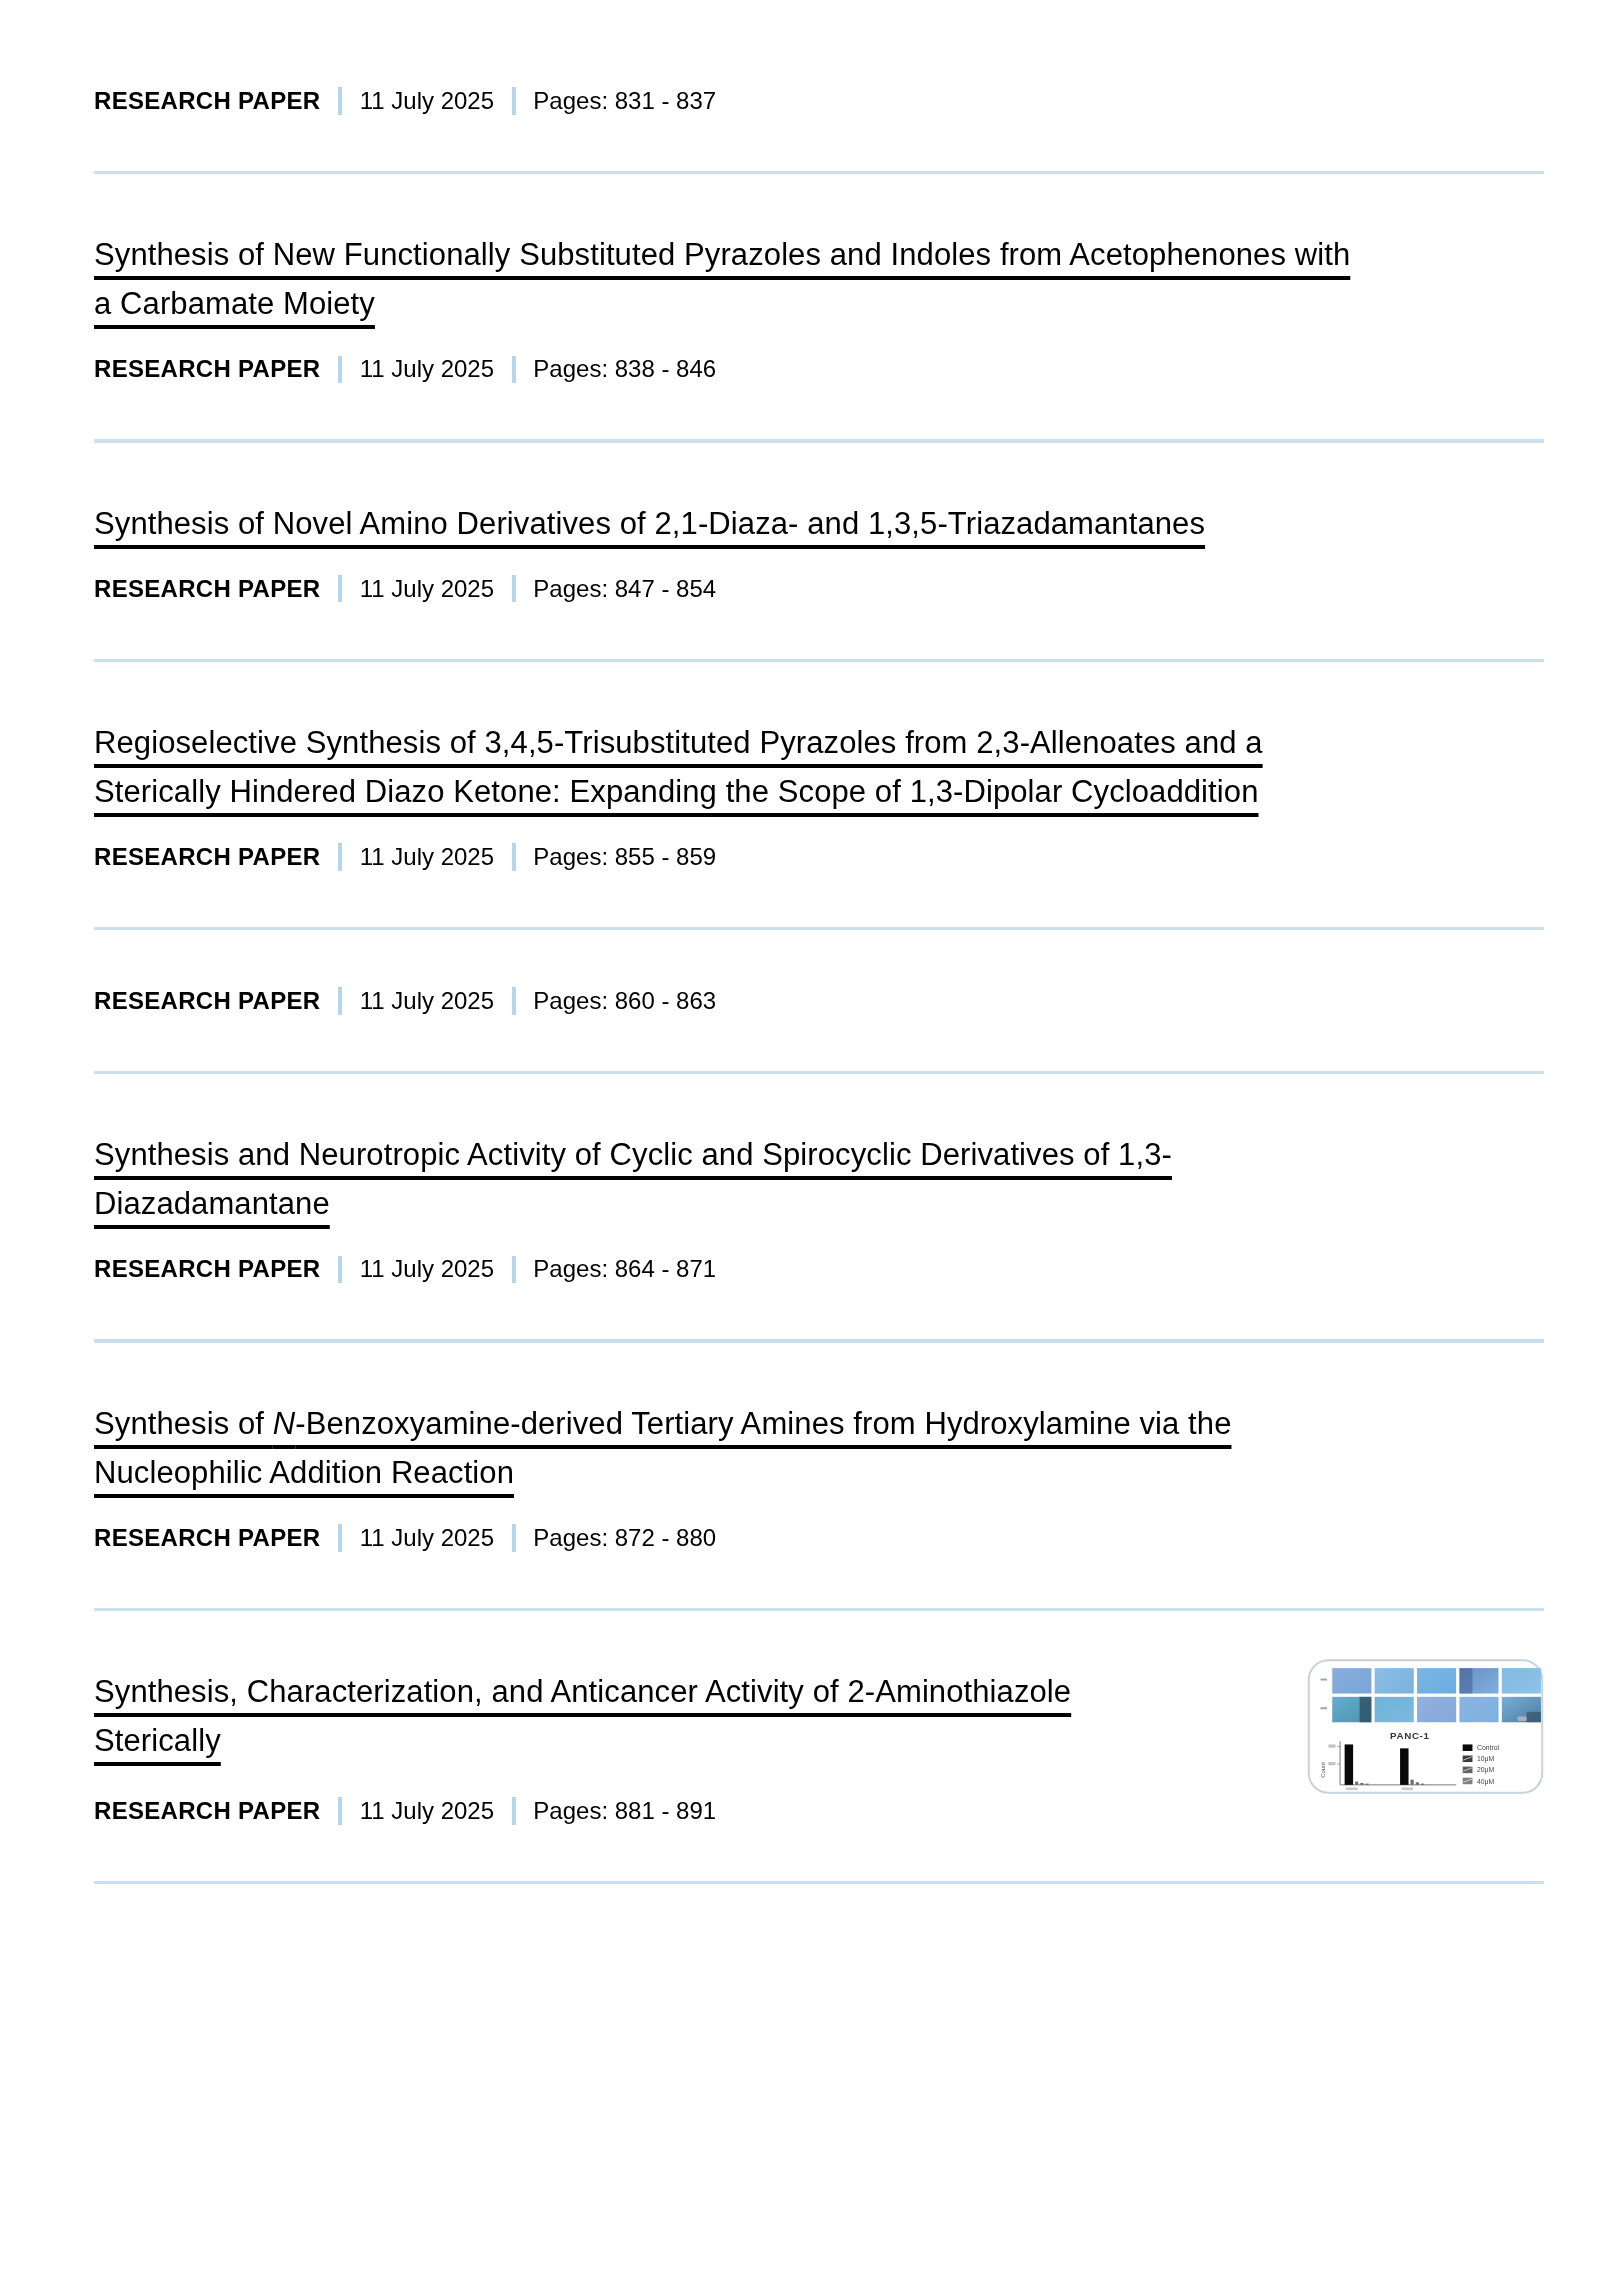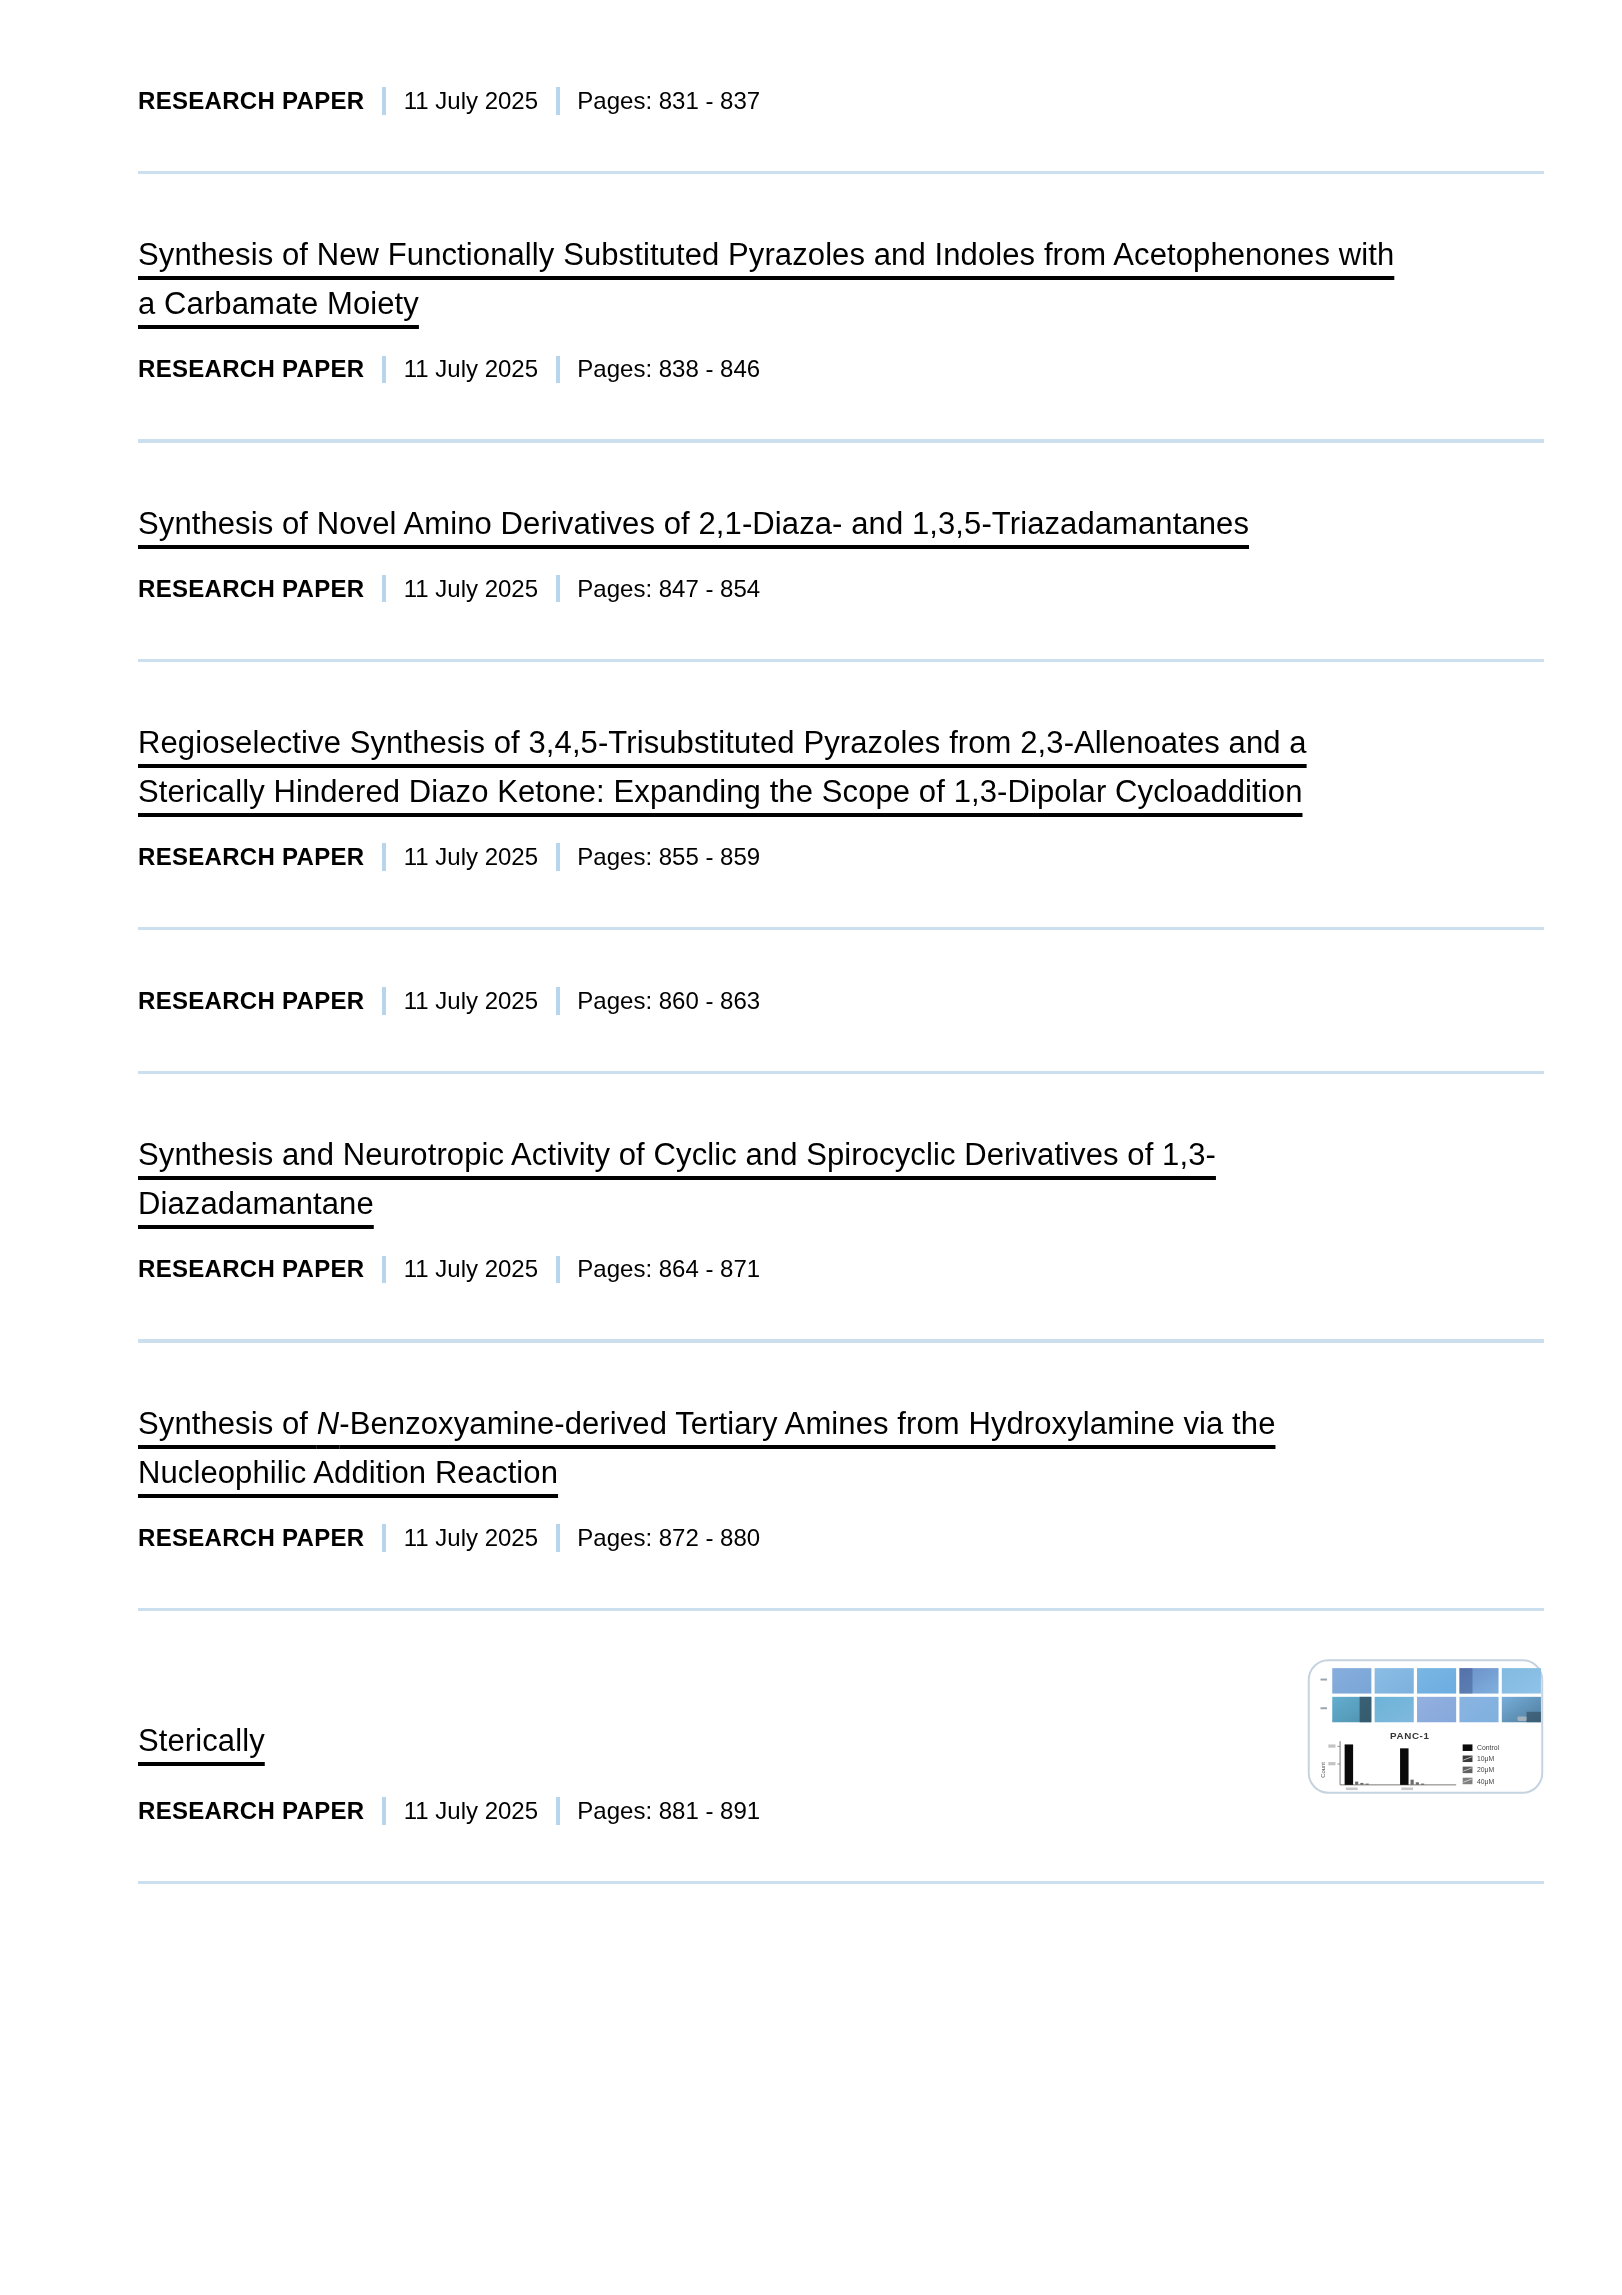--- a/index.html
+++ b/index.html
@@ -10,21 +10,20 @@
   body {
     width: 1622px;
     min-height: 2295px;
     font-family: "Liberation Sans", sans-serif;
     color: #000000;
     position: relative;
     overflow: hidden;
   }
   .container {
     padding: 86px 78px 26px 94px;
-    margin-left: 44px;
   }
   .divider {
     height: 3.3px;
     background: #ccdfef;
     margin: 55px 0 56px 0;
   }
   .meta {
     display: flex;
     align-items: center;
     gap: 17.7px;
@@ -149,21 +148,21 @@
         <span class="cat">RESEARCH PAPER</span>
         <span class="vsep"></span>
         <span>11 July 2025</span>
         <span class="vsep"></span>
         <span>Pages: 872 - 880</span>
       </div>
     </article>
     <div class="divider"></div>
     <article>
       <div class="entry-row">
-        <h3 class="title"><a href="#"><br><span>Sterically</span></a></h3>
+        <h3 class="title"><a href="#"><span>Synthesis, Characterization, and Anticancer Activity of 2-Aminothiazole</span><br><span>Sterically</span></a></h3>
         <div class="thumb-wrap"><svg viewBox="0 0 362 207" width="237" height="135">
             <rect x="2" y="2" width="358" height="203" rx="30" fill="#ffffff" stroke="#c5d2e0" stroke-width="3"></rect>
             <defs>
               <linearGradient id="tg0" x1="0" y1="0" x2="1" y2="1">
                 <stop offset="0%" stop-color="#87aedd"></stop>
                 <stop offset="100%" stop-color="#79a5d6"></stop>
               </linearGradient>
               <linearGradient id="tg1" x1="0" y1="0" x2="1" y2="1">
                 <stop offset="0%" stop-color="#8bbde6"></stop>
                 <stop offset="100%" stop-color="#7db1dd"></stop>

